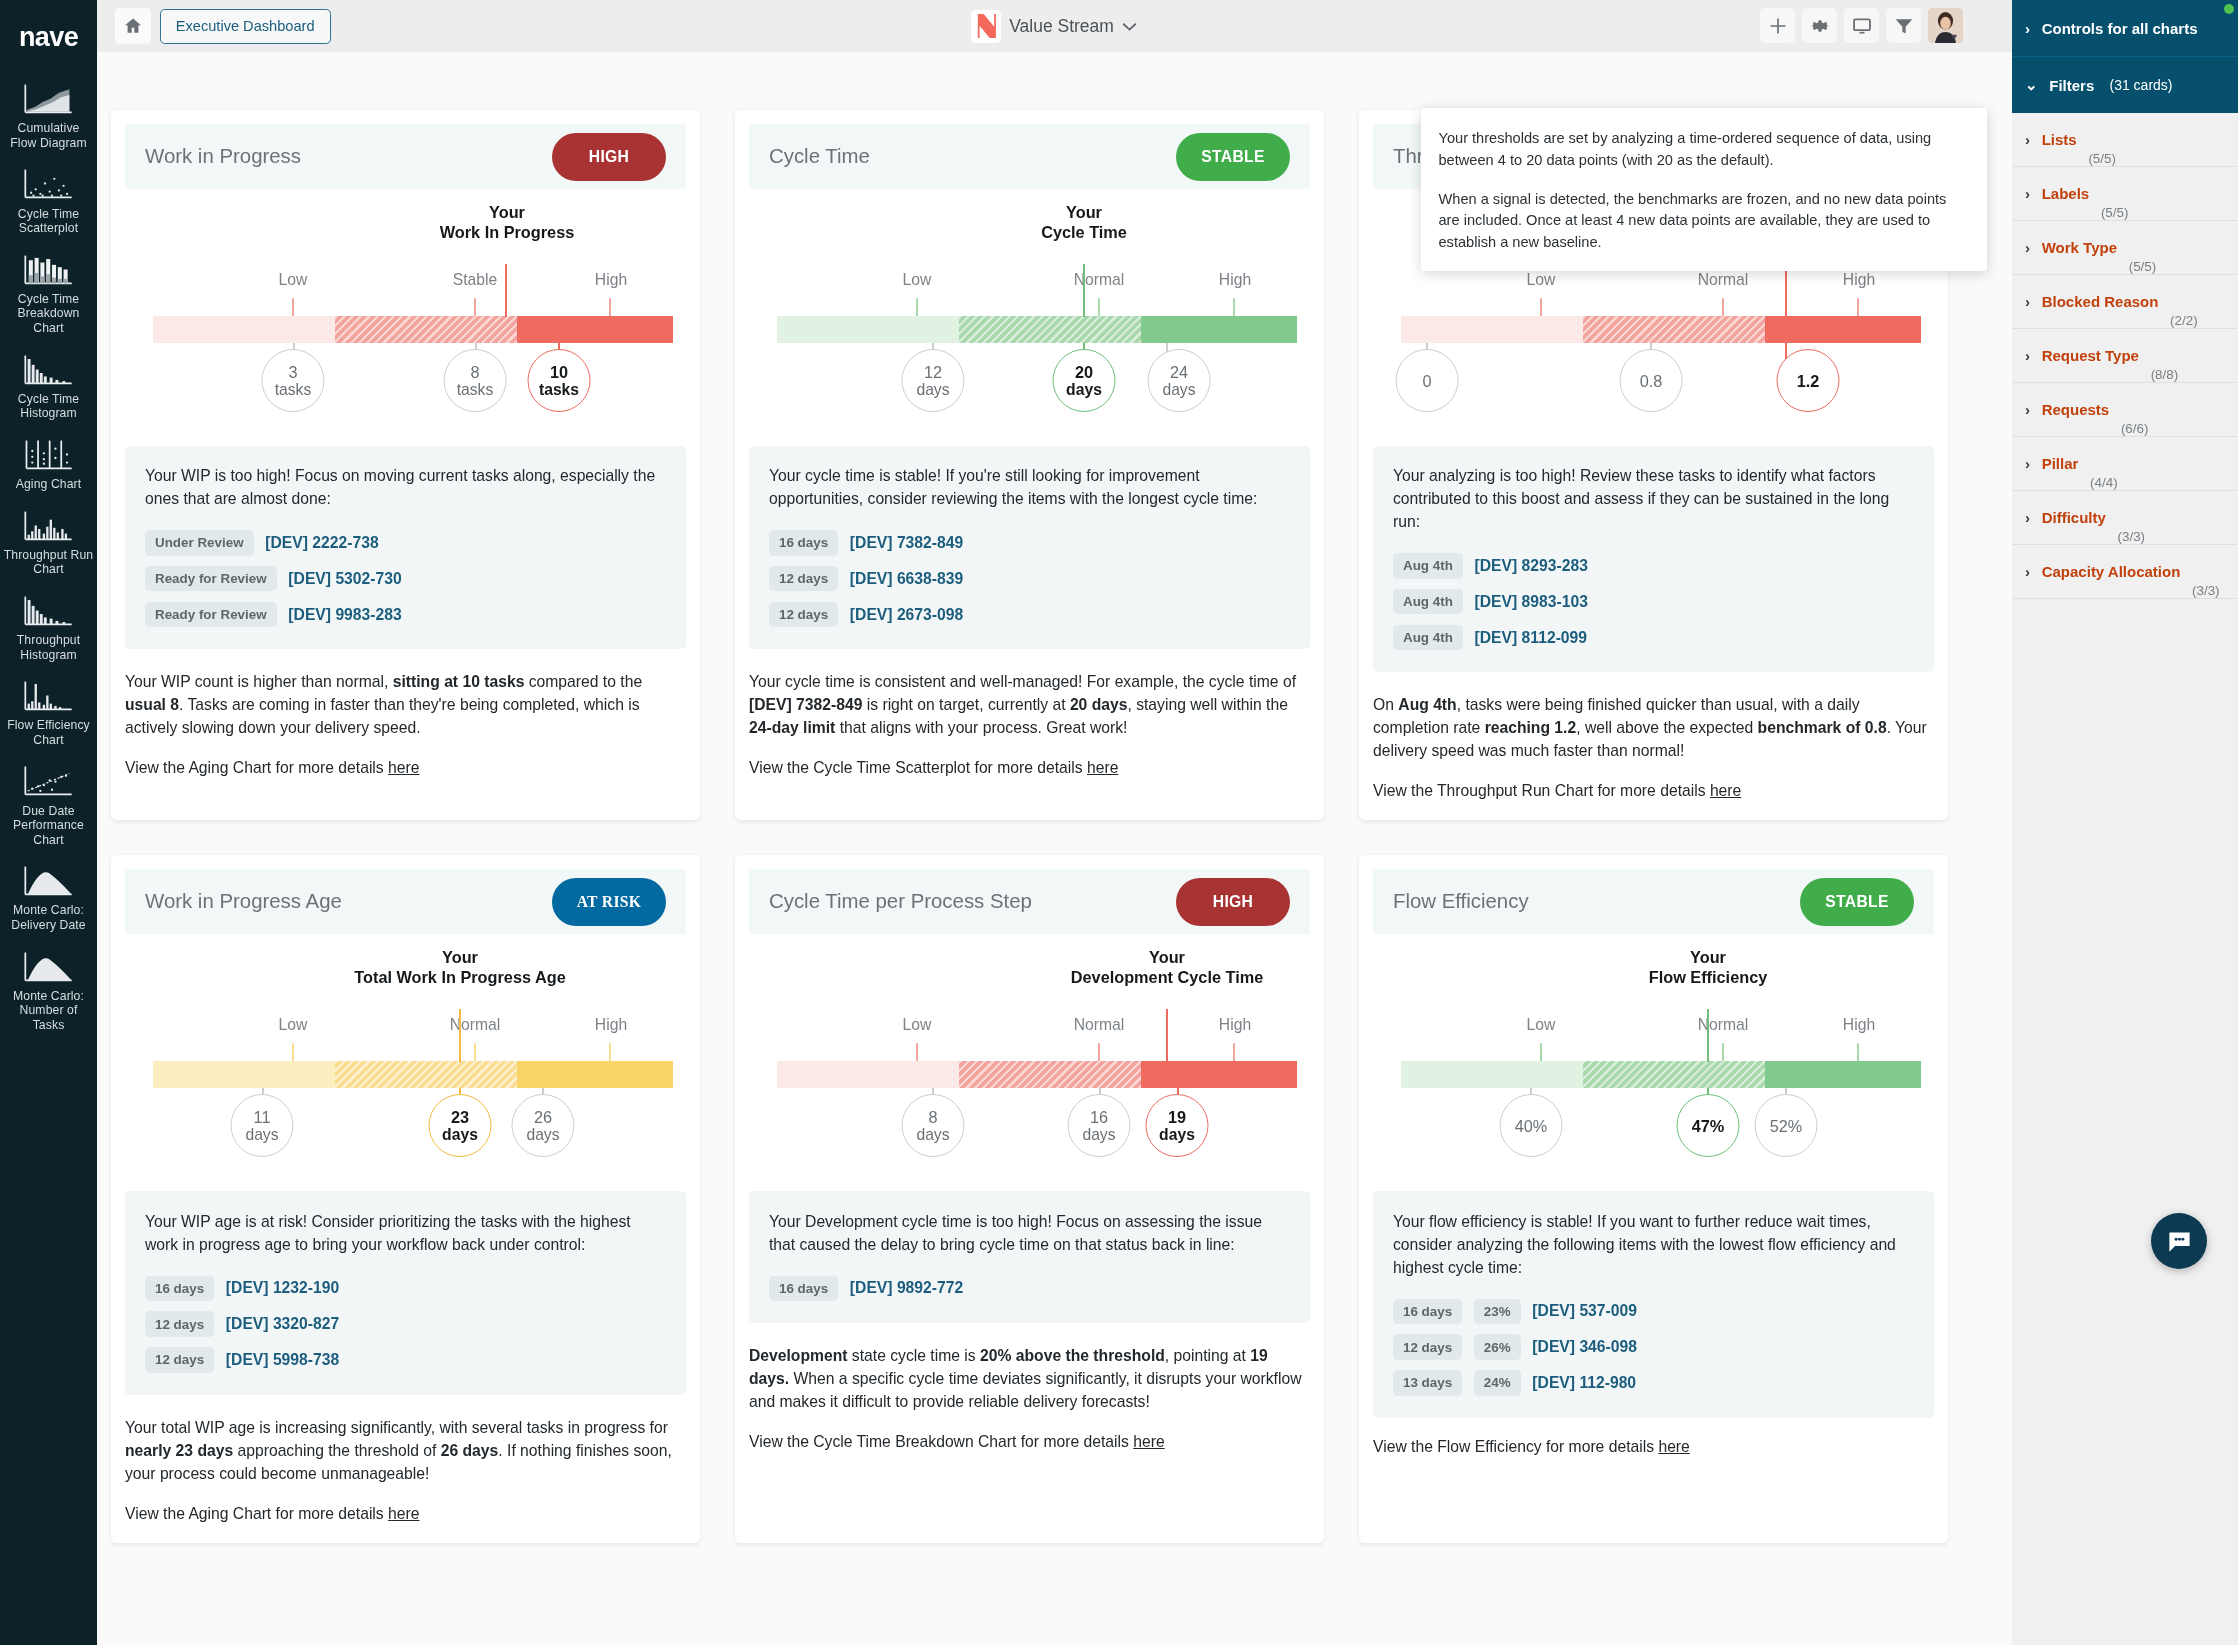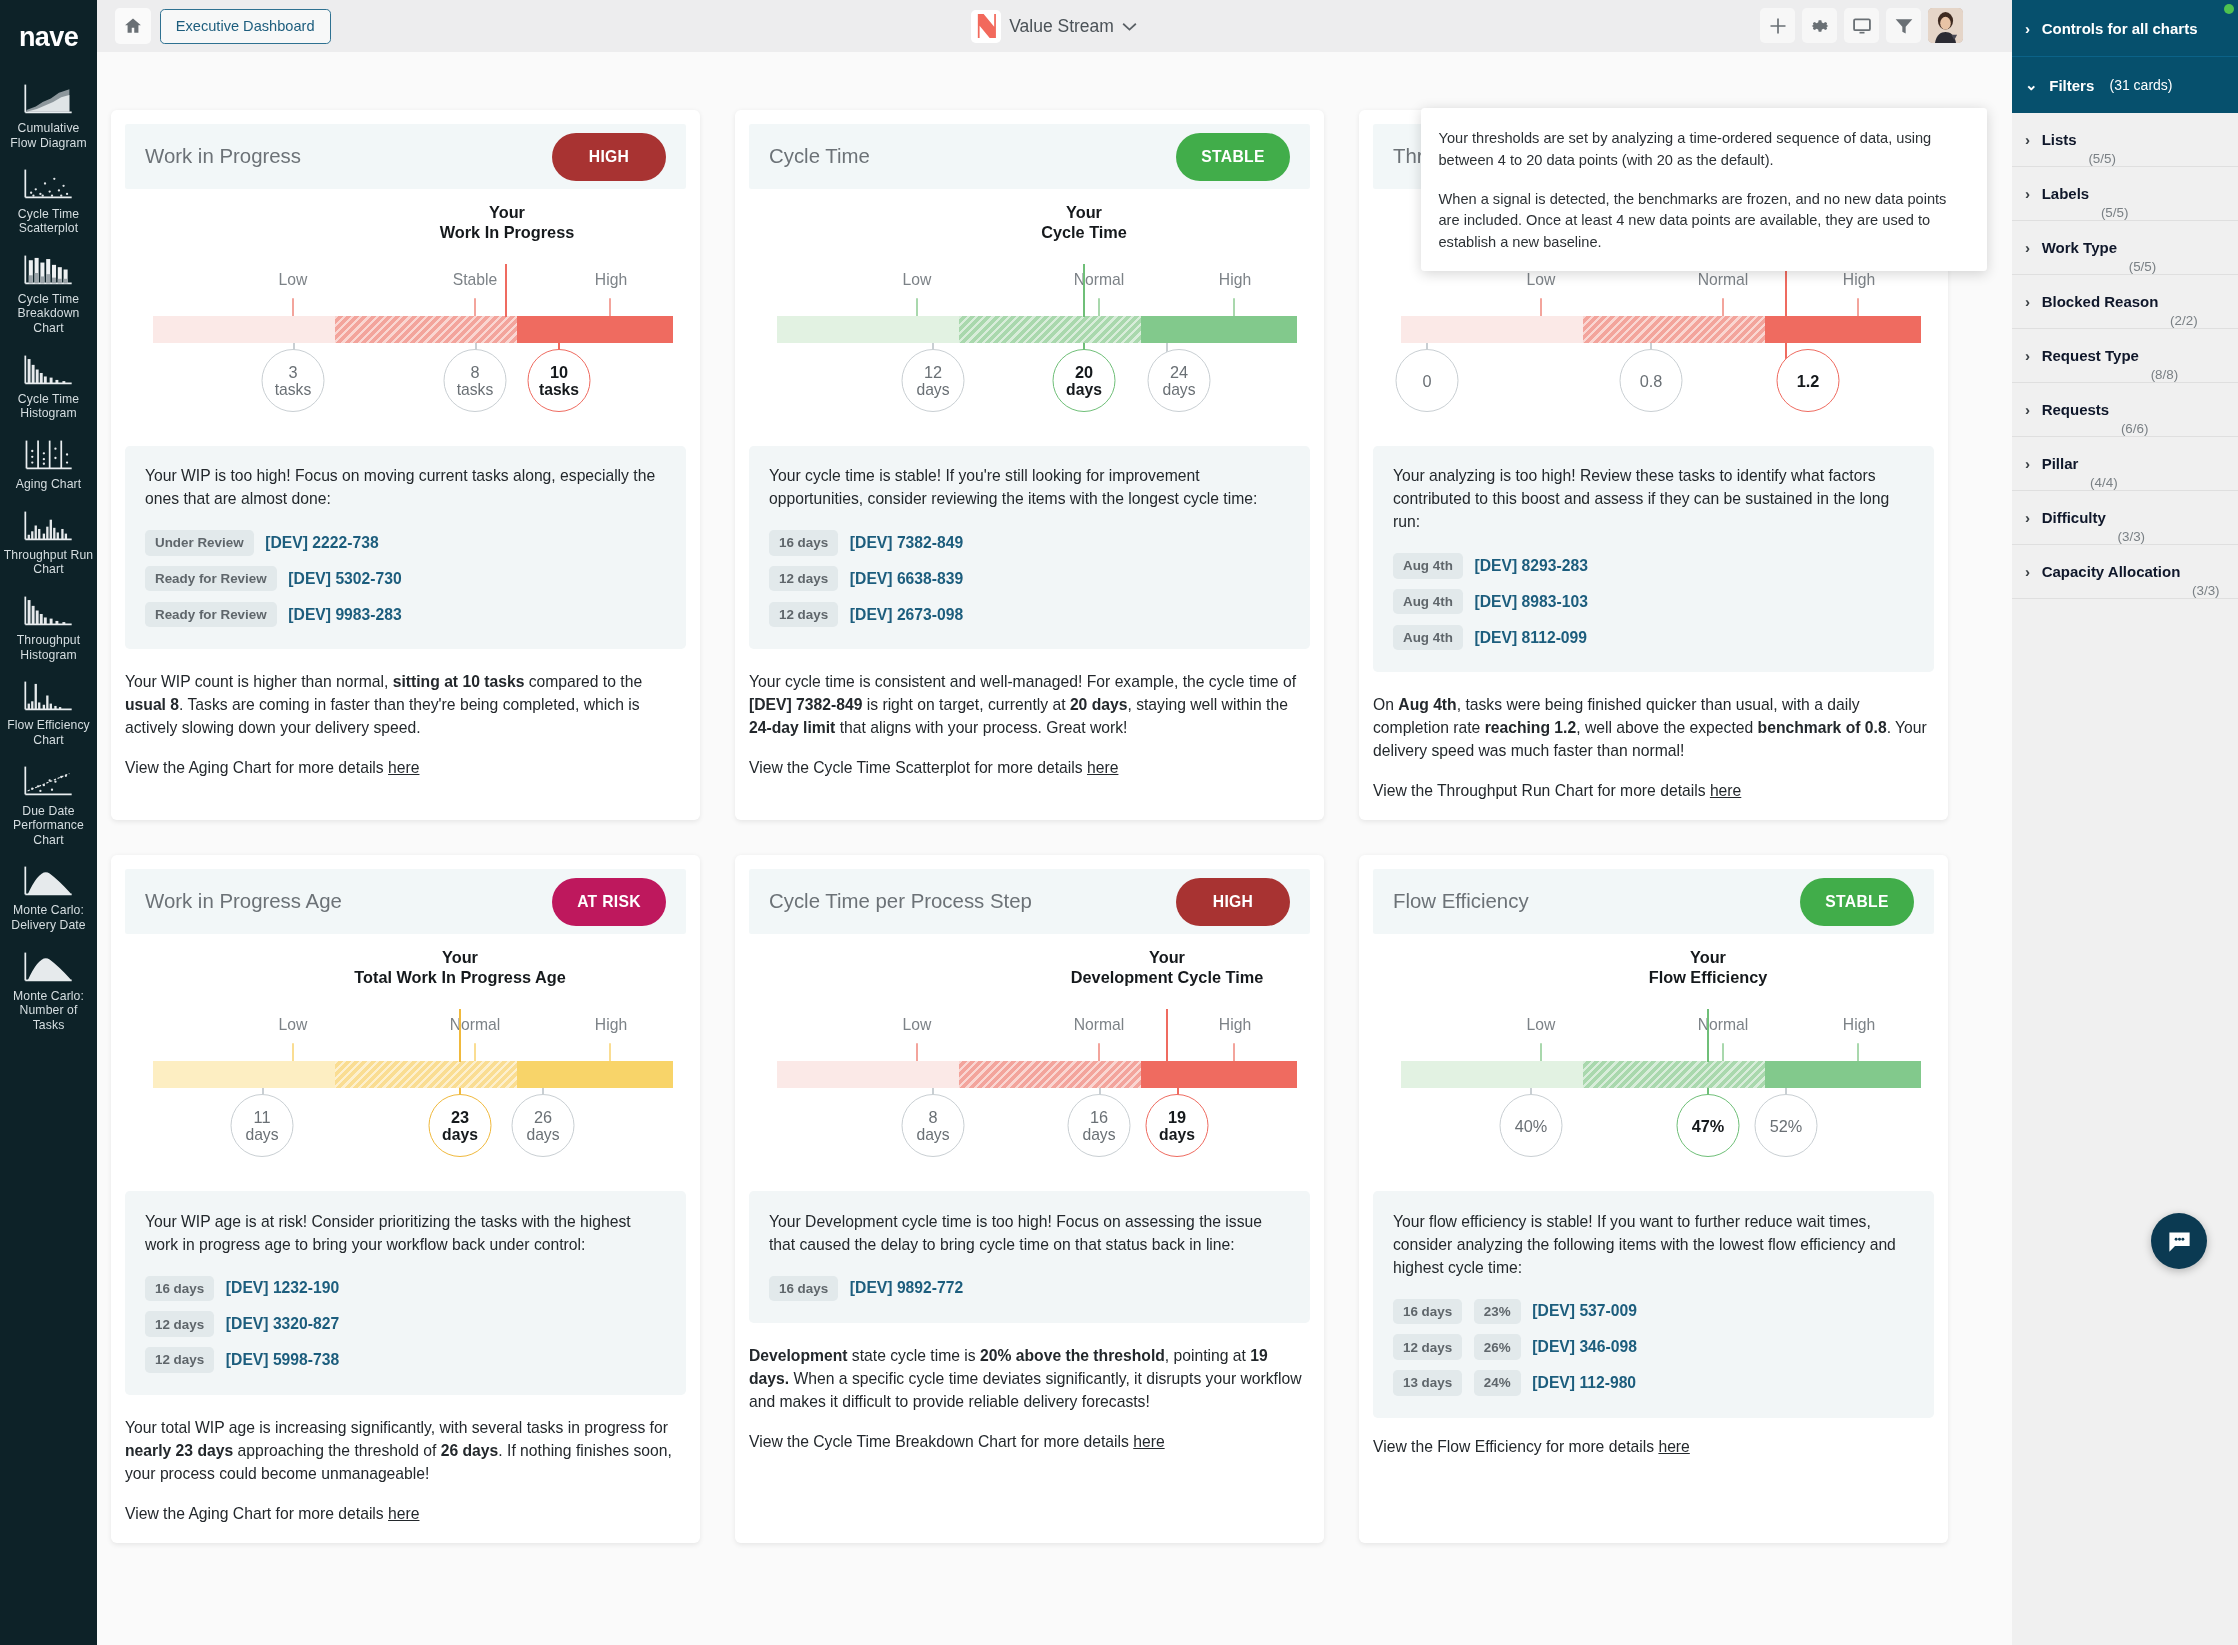--- a/index.html
+++ b/index.html
@@ -62,21 +62,21 @@
   #canvas{position:absolute;left:97px;top:52px;width:1915px;height:1593px;background:#fafafa;}
   #grid{position:absolute;left:14px;top:58px;display:grid;grid-template-columns:589px 589px 589px;gap:35px;}
   .card{background:#fff;border-radius:5.8px;box-shadow:0 1.2px 5.8px rgba(0,0,0,.08);padding:14px 14px 20px;}
   .card-head{background:#f2f7f8;height:65px;border-radius:2.3px;display:flex;align-items:center;
              justify-content:space-between;padding:0 20px;}
   .card-title{font-size:20.4px;color:#6c7277;}
   .badge{min-width:114px;height:48px;border-radius:24px;display:flex;align-items:center;justify-content:center;
          color:#fff;font-size:15.7px;font-weight:700;letter-spacing:0.3px;}
   .badge.high{background:#a83332;}
   .badge.stable{background:#41ad4a;}
-  .badge.risk{background:#be185d;}
+  .badge.risk{background:#0369a1;font-family:Liberation Serif, serif;}
   
   .gauge{position:relative;height:233px;margin-top:13px;}
   .yourlbl{position:absolute;top:0;transform:translateX(-50%);text-align:center;font-size:16.3px;font-weight:700;
            line-height:20px;color:#15191c;white-space:nowrap;}
   .zonelbl{position:absolute;top:69px;transform:translateX(-50%);font-size:15.7px;color:#7c8287;}
   .bar{position:absolute;left:28px;right:13px;top:114px;height:27px;display:flex;overflow:hidden;}
   .seg{height:100%;}
   .tick{position:absolute;width:2.3px;border-radius:1.2px;}
   .needle{position:absolute;width:2.3px;}
   .bubble{position:absolute;top:147px;transform:translateX(-50%);width:63px;height:63px;border-radius:50%;
@@ -96,21 +96,21 @@
   .summary b{font-weight:700;}
   .morelink{font-size:15.7px;color:#23282c;margin-top:20px;}
   .morelink u{cursor:pointer;}
   
   #right{position:absolute;right:0;top:0;width:227px;height:1645px;background:#f0f0f0;}
   .rhead{background:#06506d;color:#fff;display:flex;align-items:center;gap:11.7px;padding:0 13px;height:56px;cursor:pointer;}
   .rhead .rtitle{font-size:15px;font-weight:700;}
   .rhead .rcount{font-size:14px;font-weight:400;margin-left:3.5px;}
   .rsep{height:1.2px;background:#0b6288;}
   .frow{height:54px;display:flex;align-items:center;gap:11.7px;padding:0 13px;border-bottom:0.6px solid #dfdfdf;cursor:pointer;}
-  .frow .flbl{font-size:15px;font-weight:700;color:#0f172a;}
+  .frow .flbl{font-size:15px;font-weight:700;color:#c2410c;}
   .frow .fcnt{font-size:13.4px;color:#7a8085;margin-top:37px;}
   .chev{font-size:15px;font-weight:700;color:#fff;}
   .chev-d{font-size:15px;font-weight:700;color:#3a4045;}
   #greendot{position:absolute;right:4.7px;top:3.5px;width:10px;height:10px;border-radius:50%;background:#4fc24f;}
   
   #chatbtn{position:absolute;left:2151px;top:1213px;width:56px;height:56px;border-radius:50%;background:#0b3a52;
            display:flex;align-items:center;justify-content:center;cursor:pointer;box-shadow:0 2.3px 8.2px rgba(0,0,0,.25);}
 </style>
 </head>
 <body>

